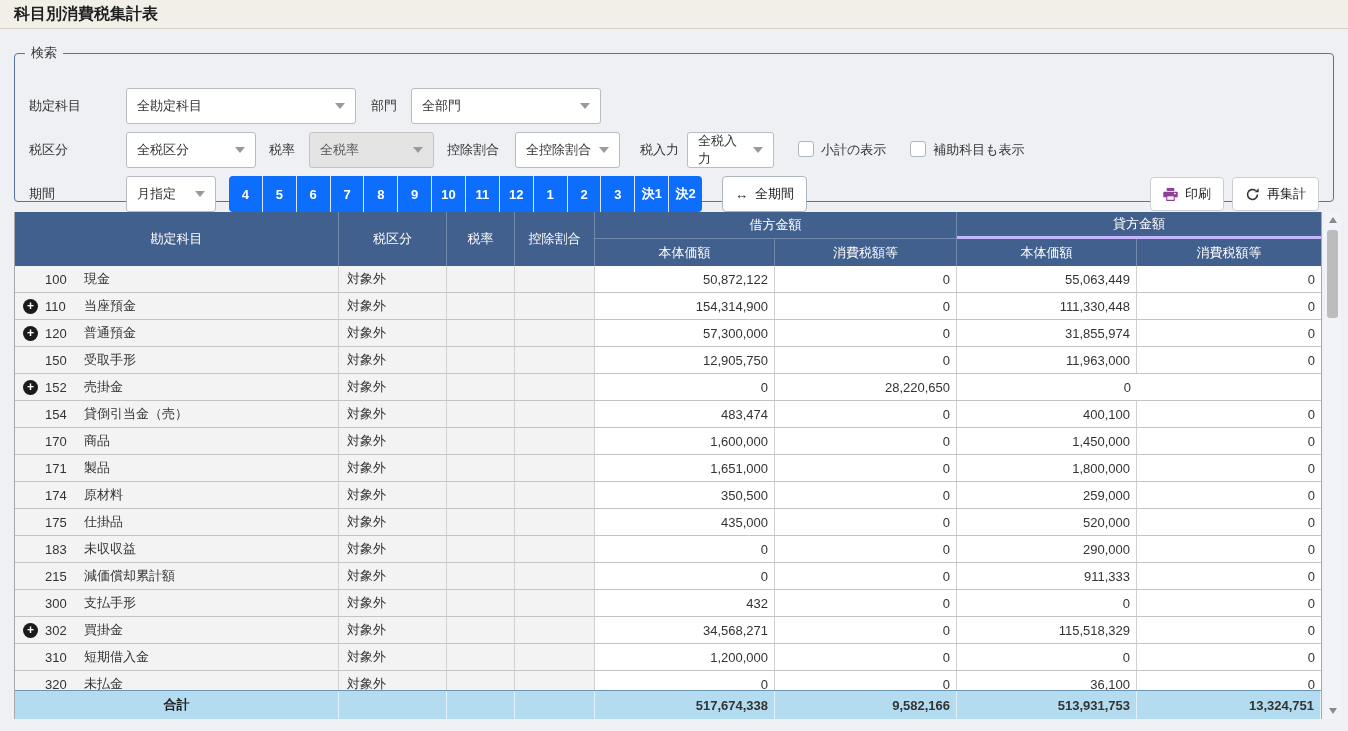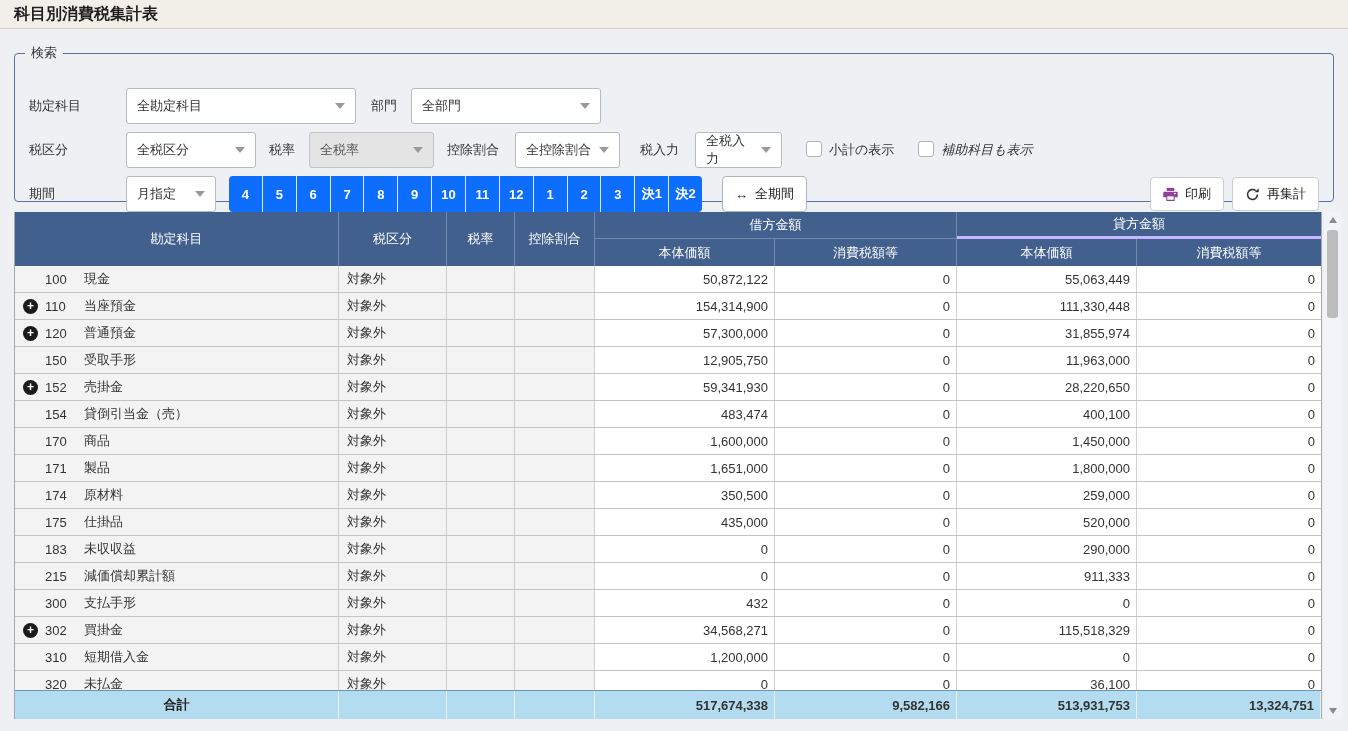--- a/index.html
+++ b/index.html
@@ -123,30 +123,30 @@
       <span class="lbl" style="margin-left:13px; margin-right:14px;">税率</span>
       <div class="select sel-rate disabled">
         <span>全税率</span>
         <span class="caret"></span>
       </div>
       <span class="lbl" style="margin-left:13px; margin-right:16px;">控除割合</span>
       <div class="select sel-ded">
         <span>全控除割合</span>
         <span class="caret"></span>
       </div>
-      <span class="lbl" style="margin-left:20px; margin-right:16px;">税入力</span>
+      <span class="lbl" style="margin-left:20px; margin-right:8px;">税入力</span>
       <div class="select sel-taxin">
         <span>全税入力</span>
         <span class="caret"></span>
       </div>
       <label class="check-item" style="margin-left:24px;">
         <span class="checkbox"></span>
         <span>小計の表示</span>
       </label>
-      <label class="check-item" style="margin-left:24px;font-style:italic;">
+      <label class="check-item" style="margin-left:24px;">
         <span class="checkbox"></span>
         <span>補助科目も表示</span>
       </label>
     </div>
 
     <div class="frow frow3">
       <span class="lbl w97">期間</span>
       <div class="select sel-period">
         <span>月指定</span>
         <span class="caret"></span>
@@ -273,21 +273,20 @@
     <div class="cell c-gray">
       <span class="expand-slot">
               <span class="expand-icon"></span>
             </span>
       <span class="code">152</span>
       <span>売掛金</span>
     </div>
     <div class="cell c-gray">対象外</div>
     <div class="cell c-gray"></div>
     <div class="cell c-gray"></div>
-    <div class="cell num">59,341,930</div>
     <div class="cell num">0</div>
     <div class="cell num">28,220,650</div>
     <div class="cell num">0</div>
   </div>
         <div class="trow grid-cols">
     <div class="cell c-gray">
       <span class="expand-slot">
               <span class="expand-icon" style="visibility: hidden;"></span>
             </span>
       <span class="code">154</span>

